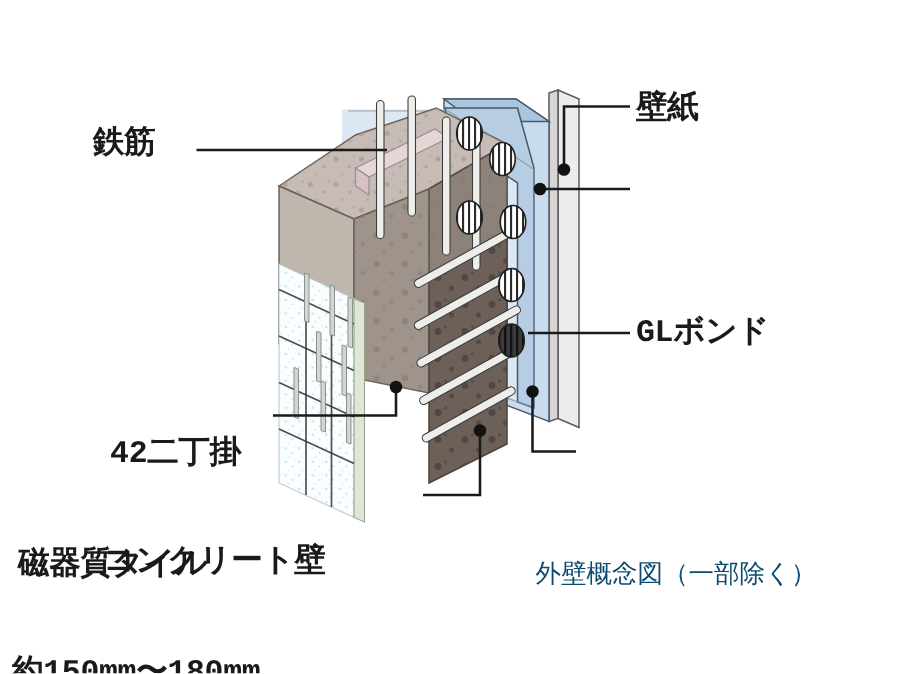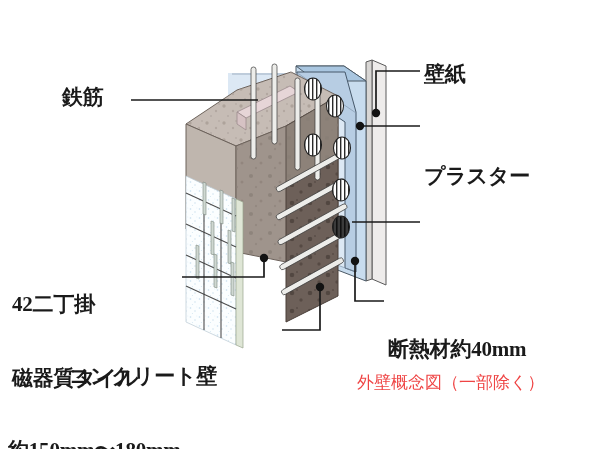--- a/index.html
+++ b/index.html
@@ -18,32 +18,32 @@
   svg.diagram {
     position: absolute;
     left: 0;
     top: 0;
     width: 600px;
     height: 449px;
   }
   .lbl {
     position: absolute;
     color: #1a1a1a;
-    font-family: Liberation Serif, serif;
+    font-family: Liberation Mono, monospace;
     font-weight: bold;
     font-size: 21px;
     line-height: 1.17;
     white-space: pre;
     letter-spacing: -0.2px;
   }
   .lbl-right { text-align: left; }
   .lbl-left  { text-align: left; }
   .caption {
     position: absolute;
-    color: #ef4444;
+    color: #0c4a6e;
     font-family: "Liberation Serif", "DejaVu Serif", serif;
     font-size: 17px;
     font-weight: normal;
     white-space: pre;
     letter-spacing: 0px;
   }
   #lbl-tekkin     { left: 62px;  top: 85px; }
   #lbl-tile       { left: 12px;  top: 243px; width: 210px; text-align: left;}
   #lbl-concrete   { left: 8px;   top: 315px; width: 270px; text-align: left;}
   #lbl-kabegami   { left: 424px; top: 62px; }
@@ -230,35 +230,34 @@
       <circle cx="376" cy="113" r="4.2"></circle>
       <circle cx="360" cy="126" r="4.2"></circle>
       <circle cx="355" cy="261" r="4.2"></circle>
     </g>
 
   </svg>
 
   <div class="lbl lbl-left" id="lbl-tekkin"><span>鉄筋</span></div>
 
   <div class="lbl" id="lbl-tile" style="text-align:left;">
-    <div style="">42二丁掛</div>
+    <div style="text-align:center;">42二丁掛</div>
     <div style="text-align:left;">磁器質タイル</div>
   </div>
 
   <div class="lbl" id="lbl-concrete">
     <div style="text-align:center;">コンクリート壁</div>
     <div style="text-align:left;">約150mm〜180mm</div>
   </div>
 
   <div class="lbl lbl-right" id="lbl-kabegami"><span>壁紙</span></div>
 
   <div class="lbl lbl-right" id="lbl-plaster">
-    <div>プラスター</div>
-  </div>
-
+  </div>
+
+  <div class="lbl lbl-right" id="lbl-glbond"><span>GLボンド</span></div>
 
   <div class="lbl lbl-right" id="lbl-urethane">
-    <div>断熱材約40mm</div>
   </div>
 
   <div class="caption" id="cap-main">外壁概念図（一部除く）</div>
 
 </div>
 
 </body></html>

